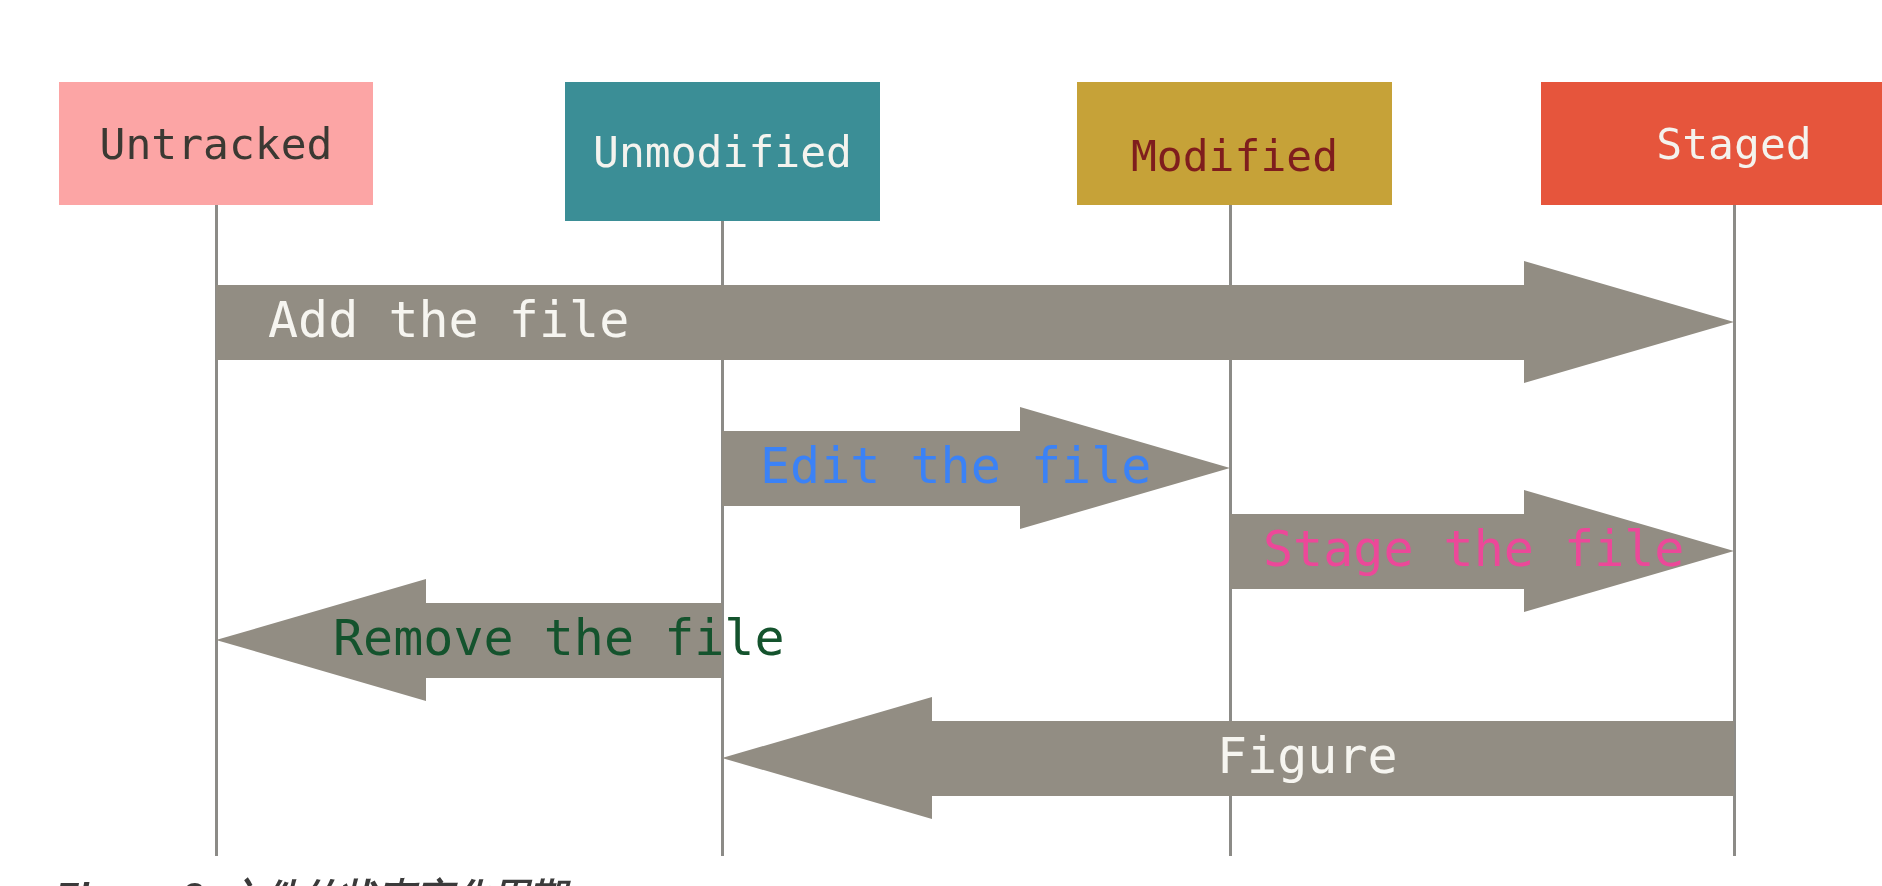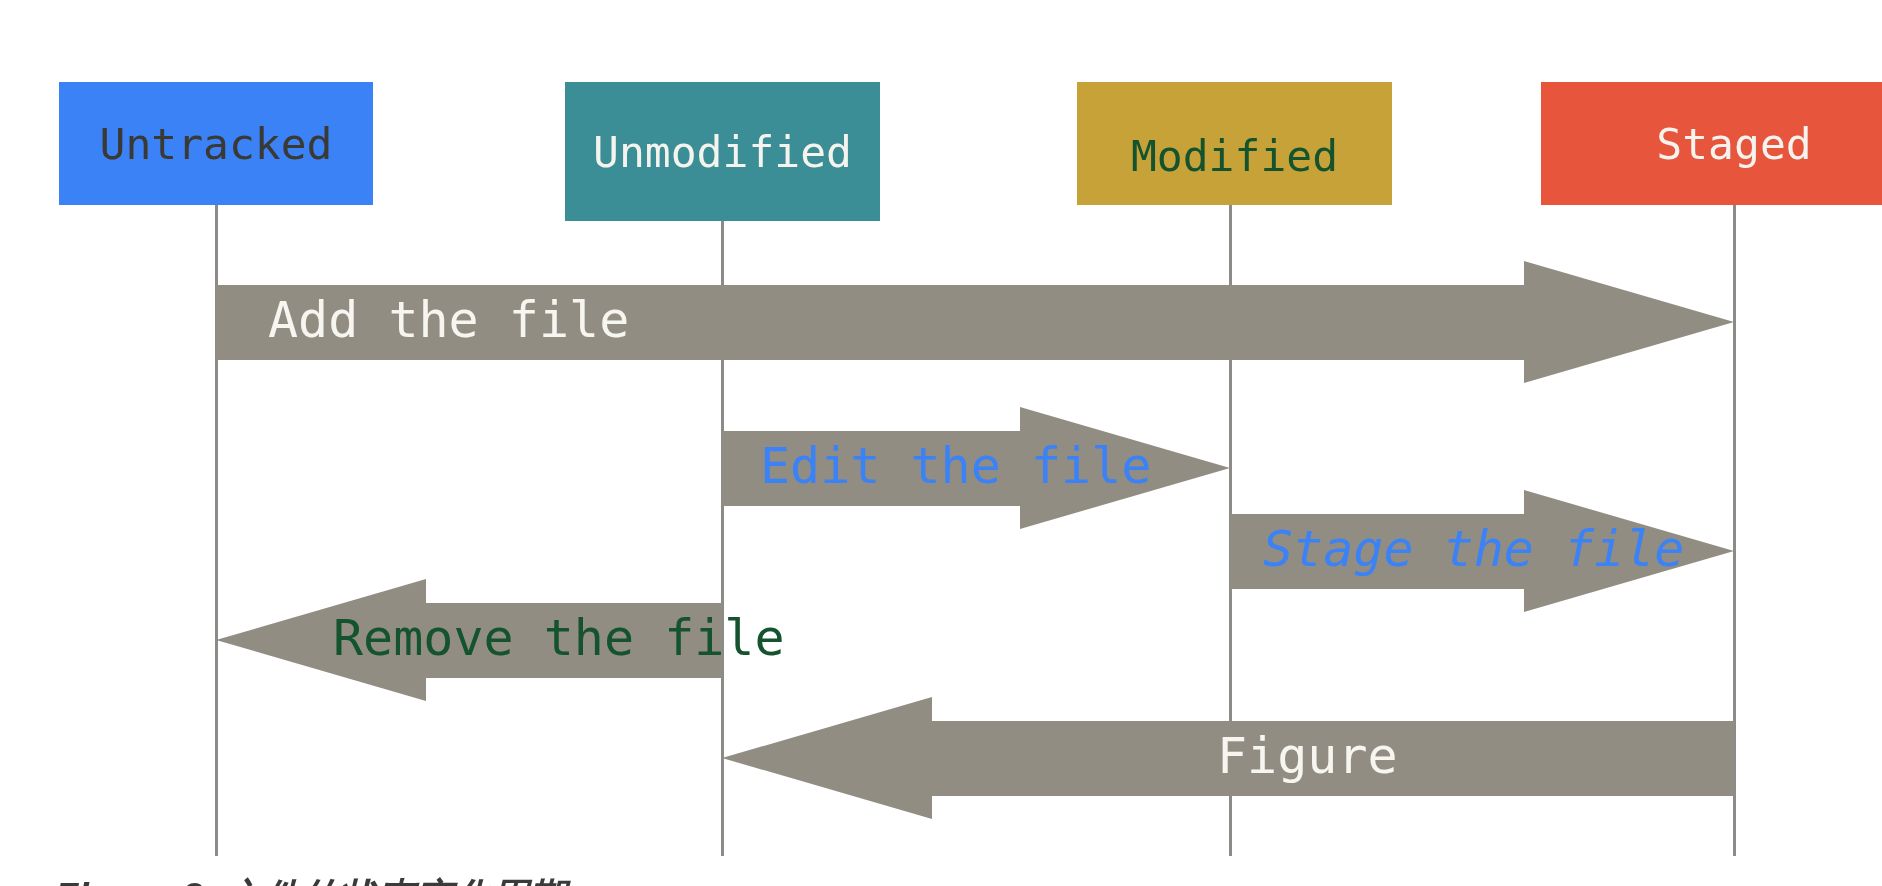--- a/index.html
+++ b/index.html
@@ -76,41 +76,41 @@
         <span class="arrow-label" style="left: 268px; top: 322px; transform: translateY(-54%); color: rgb(246, 245, 240);">Add the file</span>
       </div>
       <div class="arrow">
         <div class="arrow-body" style="top: 430.5px; height: 75px; background: rgb(146, 141, 131); left: 722px; width: 298px;"></div>
         <div class="arrow-head" style="top: 407px; border-top: 61px solid transparent; border-bottom: 61px solid transparent; left: 1020px; border-left: 210px solid rgb(146, 141, 131);"></div>
         <span class="arrow-label" style="left: 760px; top: 468px; transform: translateY(-54%); color: #3b82f6; text-align: right;">Edit the file</span>
       </div>
       <div class="arrow">
         <div class="arrow-body" style="top: 513.5px; height: 75px; background: rgb(146, 141, 131); left: 1230px; width: 294px;"></div>
         <div class="arrow-head" style="top: 490px; border-top: 61px solid transparent; border-bottom: 61px solid transparent; left: 1524px; border-left: 210px solid rgb(146, 141, 131);"></div>
-        <span class="arrow-label" style="left: 1263px; top: 551px; transform: translateY(-54%); color: #3b82f6; font-style: italic;">Stage the file</span>
+        <span class="arrow-label" style="left: 1263px; top: 551px; transform: translateY(-54%); color: #ec4899;">Stage the file</span>
       </div>
       <div class="arrow">
         <div class="arrow-body" style="top: 602.5px; height: 75px; background: rgb(146, 141, 131); left: 426px; width: 296px;"></div>
         <div class="arrow-head" style="top: 579px; border-top: 61px solid transparent; border-bottom: 61px solid transparent; left: 216px; border-right: 210px solid rgb(146, 141, 131);"></div>
         <span class="arrow-label" style="left: 333px; top: 640px; transform: translateY(-54%); color: #14532d;">Remove the file</span>
       </div>
       <div class="arrow">
         <div class="arrow-body" style="top: 720.5px; height: 75px; background: rgb(146, 141, 131); left: 932px; width: 802px;"></div>
         <div class="arrow-head" style="top: 697px; border-top: 61px solid transparent; border-bottom: 61px solid transparent; left: 722px; border-right: 210px solid rgb(146, 141, 131);"></div>
         <span class="arrow-label" style="left: 1217px; top: 758px; transform: translateY(-54%); color: rgb(246, 245, 240);">Figure</span>
       </div>
     </div>
   <div id="layer-states">
-      <div class="state-box" style="left: 59px; top: 82px; width: 314px; height: 123px; background: #3b82f6;">
+      <div class="state-box" style="left: 59px; top: 82px; width: 314px; height: 123px; background: #fca5a5;">
         <span class="state-label" style="color: rgb(59, 57, 51);">Untracked</span>
       </div>
       <div class="state-box" style="left: 565px; top: 82px; width: 315px; height: 139px; background: rgb(59, 142, 150);">
         <span class="state-label" style="color: rgb(244, 243, 238);">Unmodified</span>
       </div>
       <div class="state-box" style="left: 1077px; top: 82px; width: 315px; height: 123px; background: rgb(198, 162, 56);">
-        <span class="state-label" style="color: #14532d; margin-top: 25px;">Modified</span>
+        <span class="state-label" style="color: #7f1d1d; margin-top: 25px;">Modified</span>
       </div>
       <div class="state-box" style="left: 1541px; top: 82px; width: 386px; height: 123px; background: rgb(230, 85, 60);">
         <span class="state-label" style="color: rgb(244, 243, 238);">Staged</span>
       </div>
     </div>
   <div class="caption" style="left: 55px; top: 872px; color: rgb(58, 58, 58);">Figure 8. 文件的状态变化周期</div>
 </div>
 
 </body></html>

